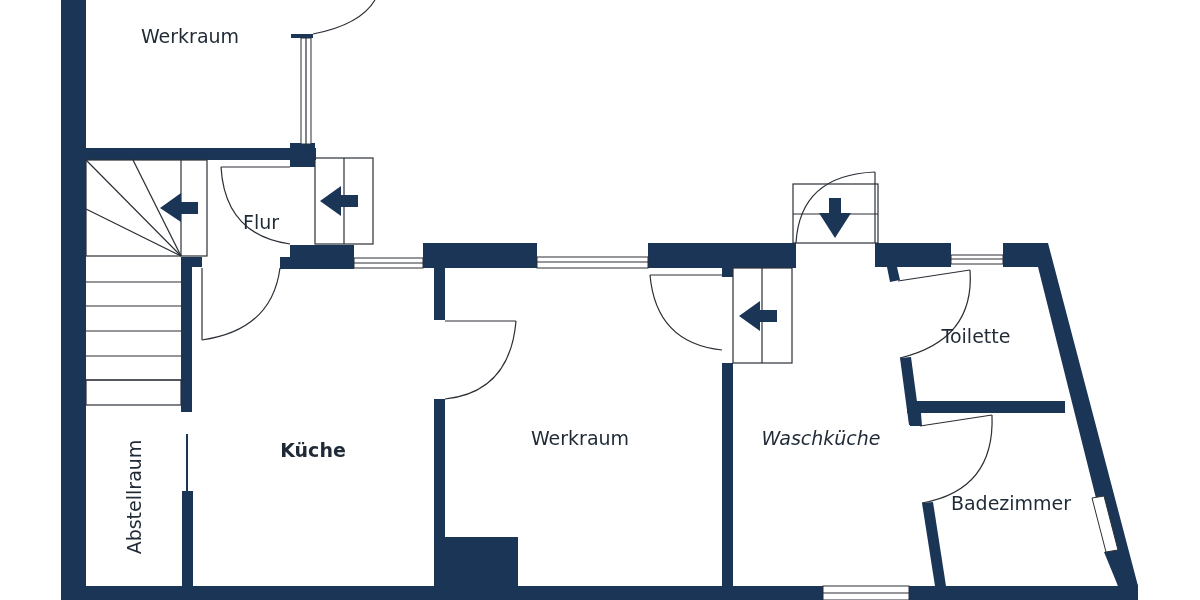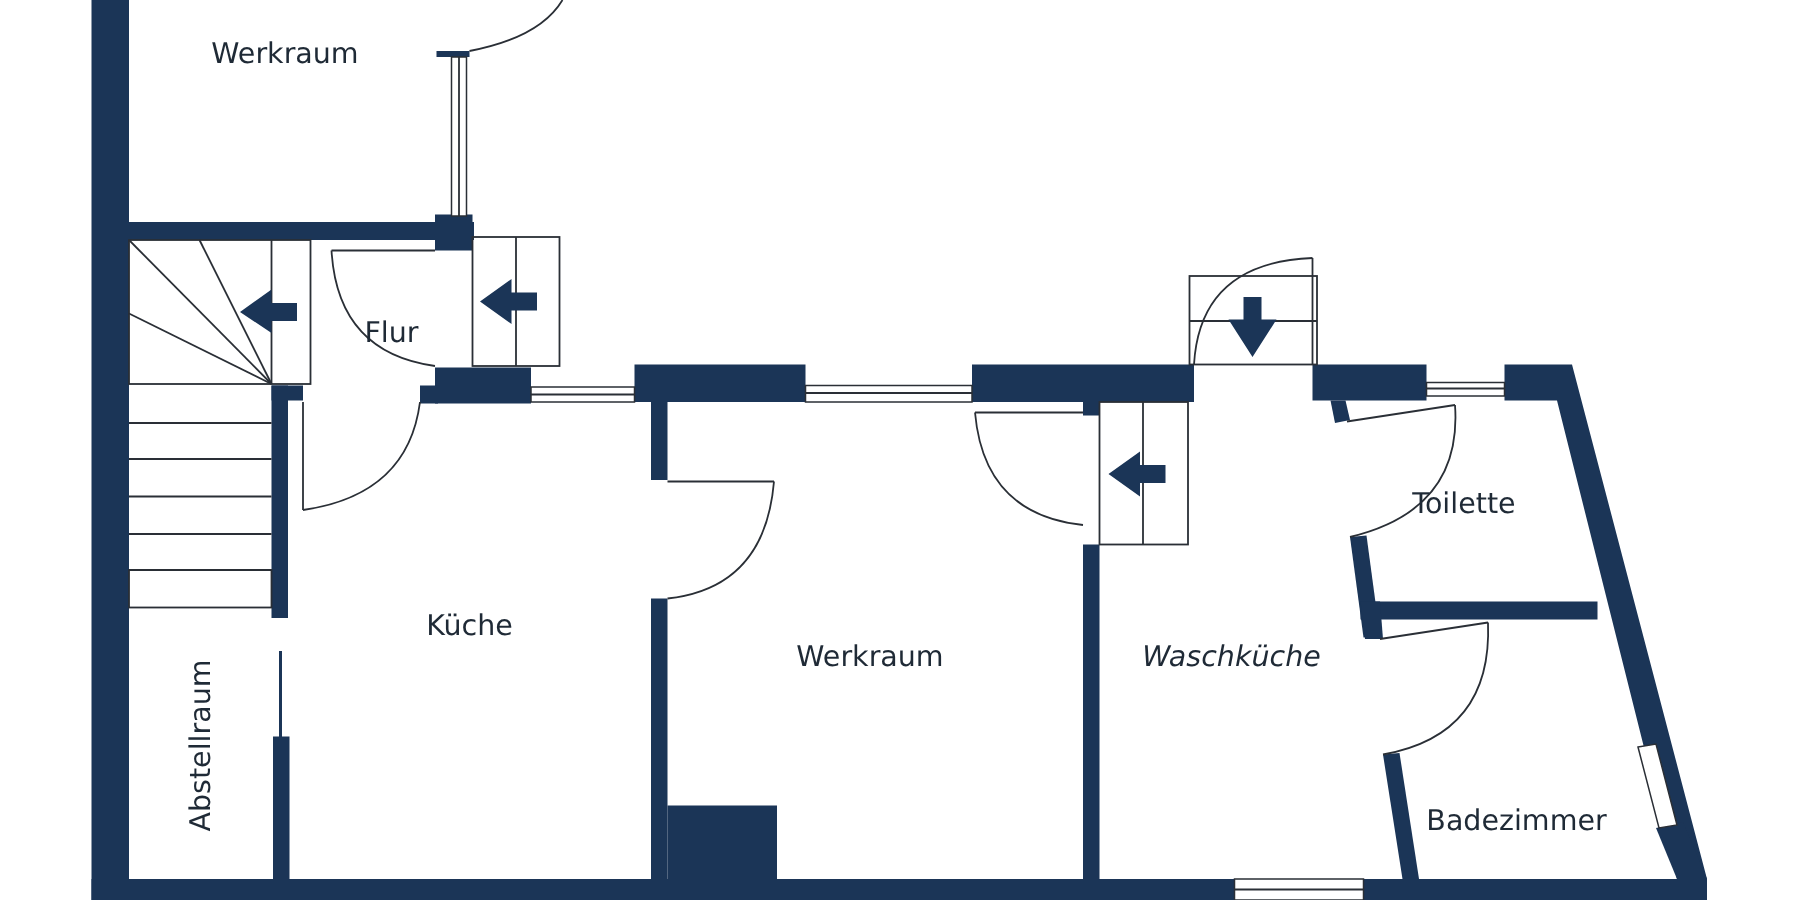--- a/index.html
+++ b/index.html
@@ -134,18 +134,18 @@
     <line class="thin" x1="898" y1="281" x2="970" y2="270"></line>
     <path class="swing" d="M970,270 Q975,340 900,358"></path>
 
     <line class="thin" x1="920" y1="426" x2="992" y2="415"></line>
     <path class="swing" d="M992,415 Q995,490 922,503"></path>
   </g>
 </svg>
 
 <div class="room-label" style="left:190px;top:36px;">Werkraum</div>
 <div class="room-label" style="left:261px;top:222px;">Flur</div>
-<div class="room-label" style="left:313px;top:417px;">Küche</div>
+<div class="room-label" style="left:313px;top:450px;font-weight:bold;">Küche</div>
 <div class="room-label" style="left:580px;top:438px;">Werkraum</div>
 <div class="room-label" style="left:821px;top:438px;font-style:italic;">Waschküche</div>
 <div class="room-label" style="left:976px;top:336px;">Toilette</div>
-<div class="room-label" style="left:1011px;top:503px;margin-top:44px;">Badezimmer</div>
+<div class="room-label" style="left:1011px;top:503px;">Badezimmer</div>
 <div class="room-label vertical" style="left:134px;top:497px;">Abstellraum</div>
 
 </body></html>

